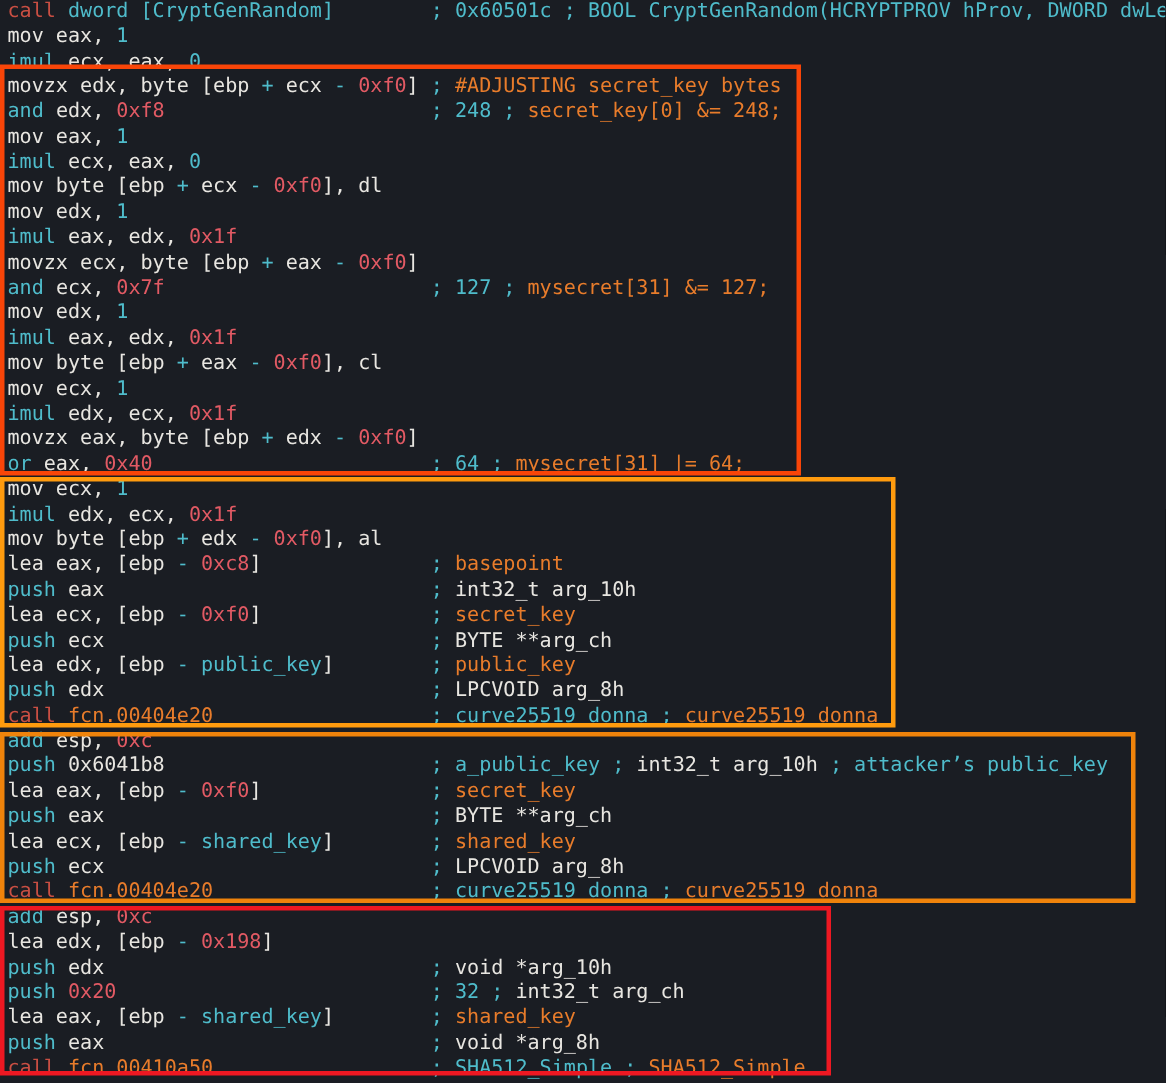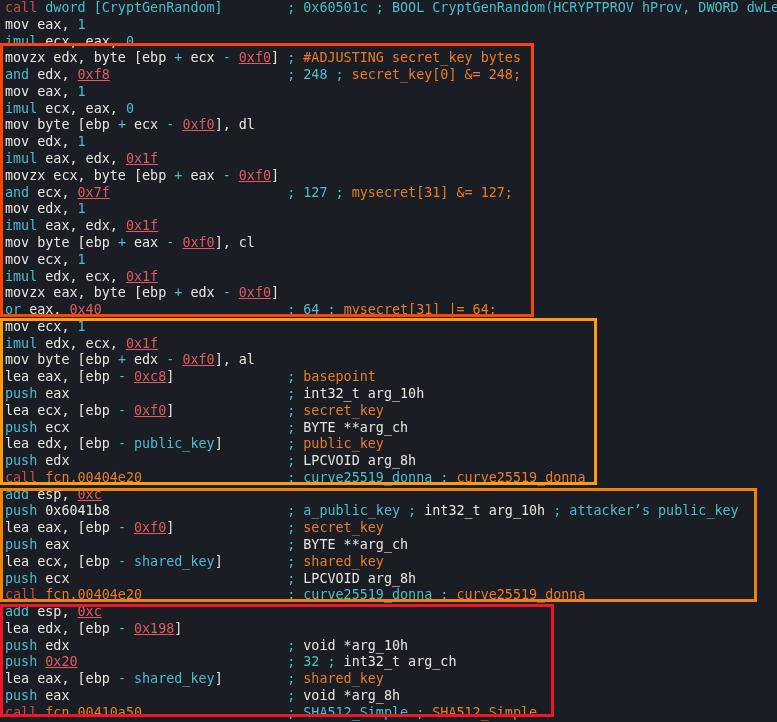--- a/index.html
+++ b/index.html
@@ -13,21 +13,21 @@
     line-height:16.79px;
   }
   .code{
     position:absolute;left:0;top:0;
     margin:0;padding:0 0 0 5px;
     white-space:pre;
   }
   .line{height:16.79px;white-space:pre;}
   .tok-w{color:var(--col-w,#e8e6e1);}
   .tok-c{color:var(--col-c,#4fbccb);}
-  .tok-n{color:var(--col-n,#e25a64);text-decoration:underline;}
+  .tok-n{color:var(--col-n,#e25a64);}
   .tok-r{color:var(--col-r,#c94f43);}
   .tok-o{color:var(--col-o,#e87c2b);}
   .tok-p{color:var(--col-w,#e8e6e1);}
   .abox{
     position:absolute;
     border:3px solid;
     box-sizing:border-box;
     pointer-events:none;
   }
 </style>

